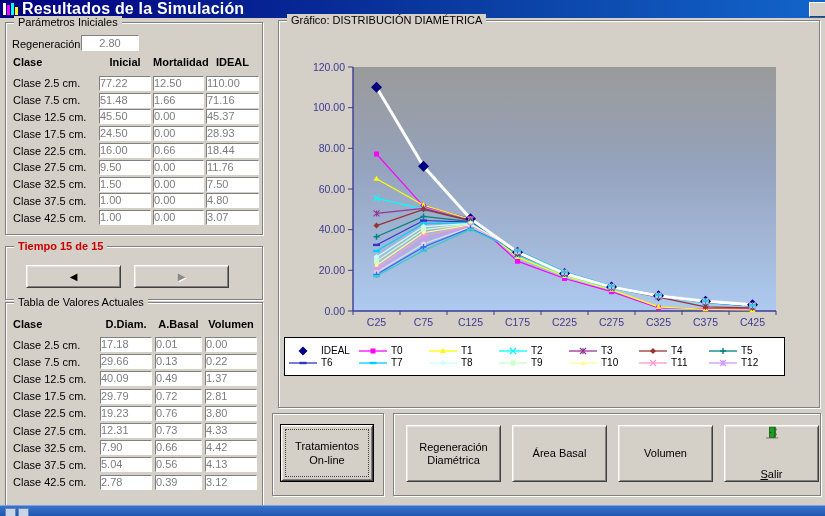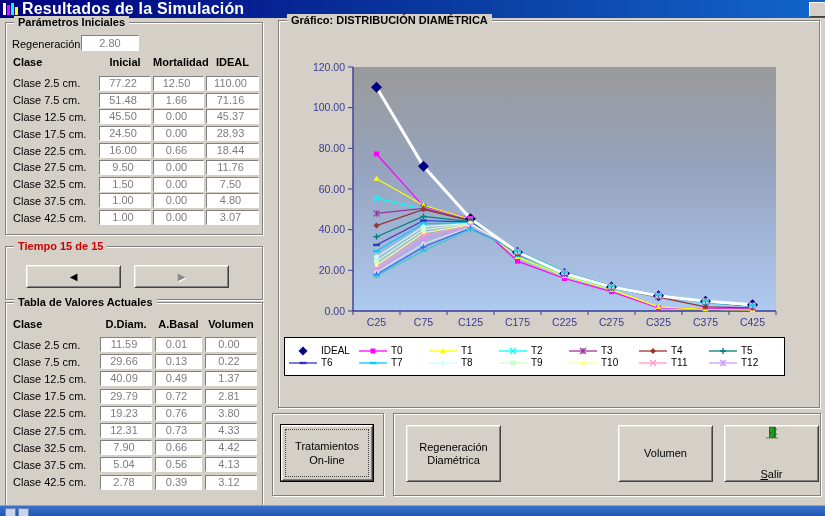--- a/index.html
+++ b/index.html
@@ -22,21 +22,21 @@
     position:absolute;left:809px;top:2px;width:16px;height:13px;background:#d4d0c8;
     border:1px solid;border-color:#fff #404040 #404040 #fff;
   }
   
   .groupbox{
     position:absolute;border:1px solid #808080;
     box-shadow:inset 1px 1px 0 #ffffff,1px 1px 0 #ffffff;
   }
   .grouplabel{
     position:absolute;top:-7px;left:8px;background:#d4d0c8;padding:0 4px;
-    font-size:11px;white-space:nowrap;font-weight:bold;
+    font-size:11px;white-space:nowrap;
   }
   .grouplabel.red{color:#cc0000;font-weight:bold;}
   
   .field{
     background:#fff;border:1px solid;border-color:#808080 #fff #fff #808080;
     color:#7d7d7d;font-size:11px;
   }
   .reg-label{position:absolute;left:6px;top:15px;}
   .reg-field{position:absolute;left:75px;top:12px;width:56px;height:14px;line-height:14px;text-align:center;}
   .thead,.trow{display:grid;padding-left:5px;column-gap:2px;align-items:center;}
@@ -45,21 +45,21 @@
   .thead{font-weight:bold;}
   .thead .hc{text-align:center;}
   .t1 .thead{position:absolute;left:2px;top:33px;right:2px;}
   .t1 .rows{position:absolute;left:2px;top:52px;right:2px;}
   .t1 .trow{height:16.8px;}
   .t2 .thead{position:absolute;left:2px;top:15px;right:2px;}
   .t2 .rows{position:absolute;left:2px;top:33px;right:2px;}
   .t2 .trow{height:17.2px;}
   .cellfield{
     background:#fff;border:1px solid;border-color:#808080 #fff #fff #808080;
-    color:#7d7d7d;text-align:center;padding:0 4px 0 0;height:13px;line-height:13px;overflow:hidden;
+    color:#7d7d7d;text-align:left;padding:0 4px 0 0;height:13px;line-height:13px;overflow:hidden;
   }
   .rowlabel{color:#000;}
   
   .btn{
     background:#d4d0c8;border:1px solid;border-color:#ffffff #404040 #404040 #ffffff;
     box-shadow:inset 1px 1px 0 #e8e4dc,inset -1px -1px 0 #808080;
     display:flex;flex-direction:column;align-items:center;justify-content:center;
     font-family:"Liberation Sans",sans-serif;font-size:11px;line-height:13px;color:#000;
     cursor:default;box-sizing:border-box;
   }
@@ -194,21 +194,21 @@
     <span class="grouplabel">Tabla de Valores Actuales</span>
     <div class="thead">
       <div>Clase</div>
       <div class="hc">D.Diam.</div>
       <div class="hc">A.Basal</div>
       <div class="hc">Volumen</div>
     </div>
     <div class="rows" id="t2rows">
         <div class="trow">
           <div class="rowlabel">Clase 2.5 cm.</div>
-          <div class="cellfield">11.59</div>
+          <div class="cellfield">17.18</div>
           <div class="cellfield">0.01</div>
           <div class="cellfield">0.00</div>
         </div>
         <div class="trow">
           <div class="rowlabel">Clase 7.5 cm.</div>
           <div class="cellfield">29.66</div>
           <div class="cellfield">0.13</div>
           <div class="cellfield">0.22</div>
         </div>
         <div class="trow">
@@ -595,20 +595,23 @@
         <span>On-line</span>
       </div>
     </div>
   </div>
 
   <div class="groupbox" style="left:393px;top:413px;width:426px;height:81px;">
     <div class="btn" style="position:absolute;left:12px;top:11px;width:95px;height:57px;">
       <span>Regeneración</span>
       <span>Diamétrica</span>
     </div>
+    <div class="btn" style="position:absolute;left:118px;top:11px;width:95px;height:57px;">
+      <span>Área Basal</span>
+    </div>
     <div class="btn" style="position:absolute;left:224px;top:11px;width:95px;height:57px;">
       <span>Volumen</span>
     </div>
     <div class="btn" style="position:absolute;left:330px;top:11px;width:95px;height:57px;gap:27px;">
       <svg width="30" height="28" viewBox="0 0 30 28">
         <rect x="5" y="21" width="21" height="2" fill="#b8b4ac" stroke="#807c74" stroke-width="0.8"></rect>
         <rect x="10" y="2" width="11" height="19" fill="#1e9e1e" stroke="#003800" stroke-width="1"></rect>
         <rect x="19" y="2" width="2.5" height="19" fill="#0f6e0f"></rect>
         <rect x="21.5" y="5" width="2.2" height="3" fill="#555"></rect>
         <rect x="21.5" y="14" width="2.2" height="3" fill="#555"></rect>

